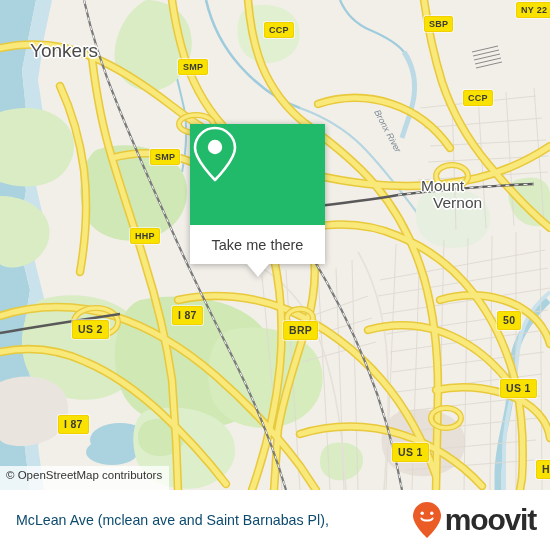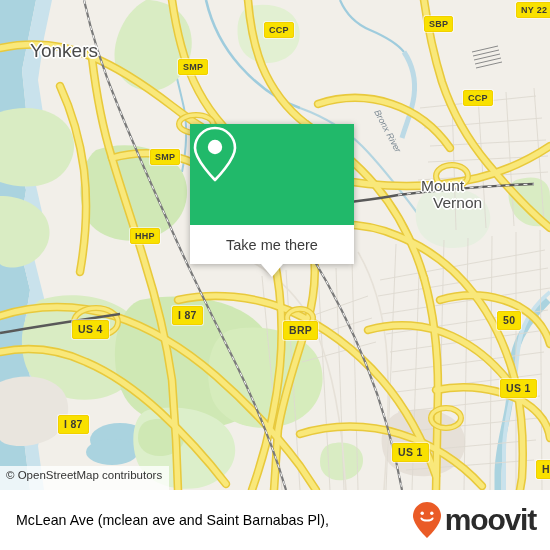--- a/index.html
+++ b/index.html
@@ -55,21 +55,21 @@
     position:absolute;
     color:#7d8a94;
     font-size:9px;
     font-style:italic;
     white-space:nowrap;
     transform-origin:0 0;
   }
 
   
   #popup{
-    position:absolute;left:190px;top:124px;width:164px;
+    position:absolute;left:190px;top:124px;width:135px;
     filter:drop-shadow(0 1px 3px rgba(0,0,0,.30));
   }
   #popup .card-head{
     height:101px;background:#21b96a;
     display:flex;align-items:center;justify-content:center;
   }
   #popup .card-foot{
     height:39px;background:#ffffff;
     display:flex;align-items:center;justify-content:center;
   }
@@ -94,21 +94,21 @@
   }
 
   
   #footer{
     position:absolute;left:0;top:490px;width:550px;height:60px;
     background:#fff;display:flex;align-items:center;
     justify-content:space-between;
     box-sizing:border-box;padding:0 14px 0 16px;
   }
   #footer .addr{
-    color:#000000;font-size:14.2px;line-height:1.42;max-width:395px;
+    color:#0c4a6e;font-size:14.2px;line-height:1.42;max-width:395px;
   }
   #brand{display:flex;align-items:center;gap:3px;}
   #brand .word{
     color:#2b2b2b;font-size:30px;font-weight:bold;letter-spacing:-1.2px;
     line-height:1;
   }
 </style>
 </head>
 <body>
 
@@ -341,21 +341,21 @@
     <div class="waterlabel" style="left:381px;top:108px;transform:rotate(62deg);">Bronx River</div>
 
     <div class="shield" style="left:264px;top:22px;">CCP</div>
     <div class="shield" style="left:424px;top:16px;">SBP</div>
     <div class="shield" style="left:516px;top:2px;">NY 22</div>
     <div class="shield" style="left:178px;top:59px;">SMP</div>
     <div class="shield" style="left:463px;top:90px;">CCP</div>
     <div class="shield" style="left:150px;top:149px;">SMP</div>
     <div class="shield" style="left:130px;top:228px;">HHP</div>
     <div class="shield big" style="left:172px;top:306px;">I 87</div>
-    <div class="shield big" style="left:72px;top:320px;">US 4</div>
+    <div class="shield big" style="left:72px;top:320px;">US 2</div>
     <div class="shield big" style="left:283px;top:321px;">BRP</div>
     <div class="shield big" style="left:497px;top:311px;">50</div>
     <div class="shield big" style="left:500px;top:379px;">US 1</div>
     <div class="shield big" style="left:58px;top:415px;">I 87</div>
     <div class="shield big" style="left:392px;top:443px;">US 1</div>
     <div class="shield big" style="left:536px;top:460px;">HR</div>
 
     <div id="popup">
       <div class="card-head">
         <svg width="50" height="60" viewBox="0 0 50 60">

